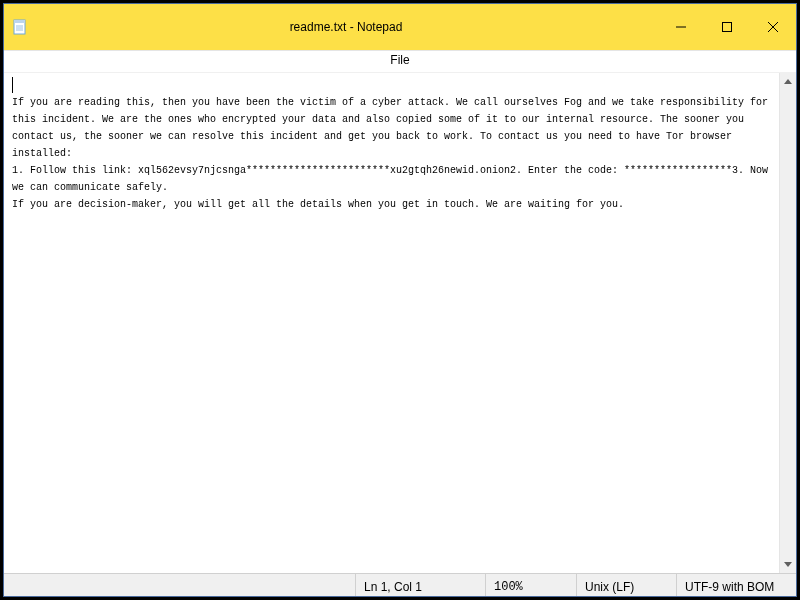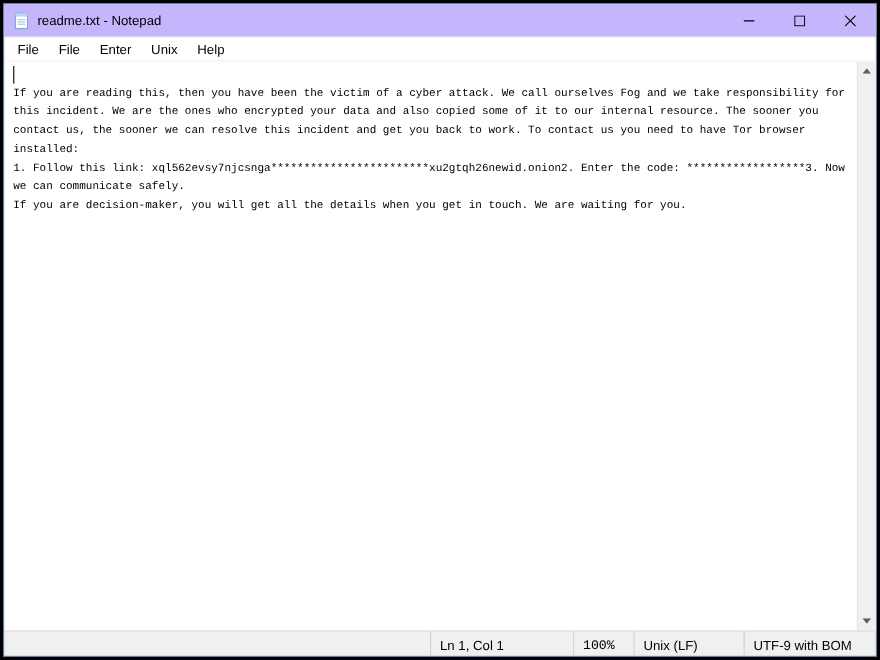--- a/index.html
+++ b/index.html
@@ -14,25 +14,26 @@
   .window {
     position: absolute;
     left: 3px; top: 3px;
     width: 794px; height: 594px;
     background: #fff;
     border: 1px solid #4a6a9c;
     display: flex;
     flex-direction: column;
   }
   .titlebar {
-    height: 30px;
-    background: #c4b5fd;
+    height: 47px;
+    background: #fde047;
     display: flex;
     align-items: center;
     border-bottom: 1px solid #e5e5e5;
+    text-align: center;
   }
   .titlebar-icon {
     width: 16px; height: 16px;
     margin: 0 6px 0 8px;
     flex: 0 0 auto;
   }
   .titlebar-title {
     flex: 1;
     font-size: 12px;
     color: #000;
@@ -49,20 +50,21 @@
   }
   .win-btn svg { display: block; }
   .menubar {
     height: 22px;
     display: flex;
     align-items: center;
     padding: 0 4px;
     gap: 2px;
     background: #fff;
     border-bottom: 1px solid #f0f0f0;
+    flex-direction: column;
   }
   .menu-item {
     padding: 2px 8px;
     font-size: 12px;
     color: #000;
   }
   .text-area {
     flex: 1;
     position: relative;
     background: #fff;
@@ -110,21 +112,21 @@
   }
   .status-cell {
     border-left: 1px solid #d0d0d0;
     padding: 3px 8px 0 8px;
     display: flex;
     align-items: center;
   }
   .status-spacer { flex: 1; }
   .cell-pos { width: 130px; }
   .cell-zoom { width: 55px; font-family: Liberation Mono, monospace; }
-  .cell-eol { width: 100px; }
+  .cell-eol { width: 100px; margin-left: 36px; }
   .cell-enc { width: 120px; }
 </style>
 </head>
 <body>
 
 <div class="window">
 
   <div class="titlebar">
     <span class="titlebar-icon">
       <svg width="16" height="16" viewBox="0 0 16 16">

